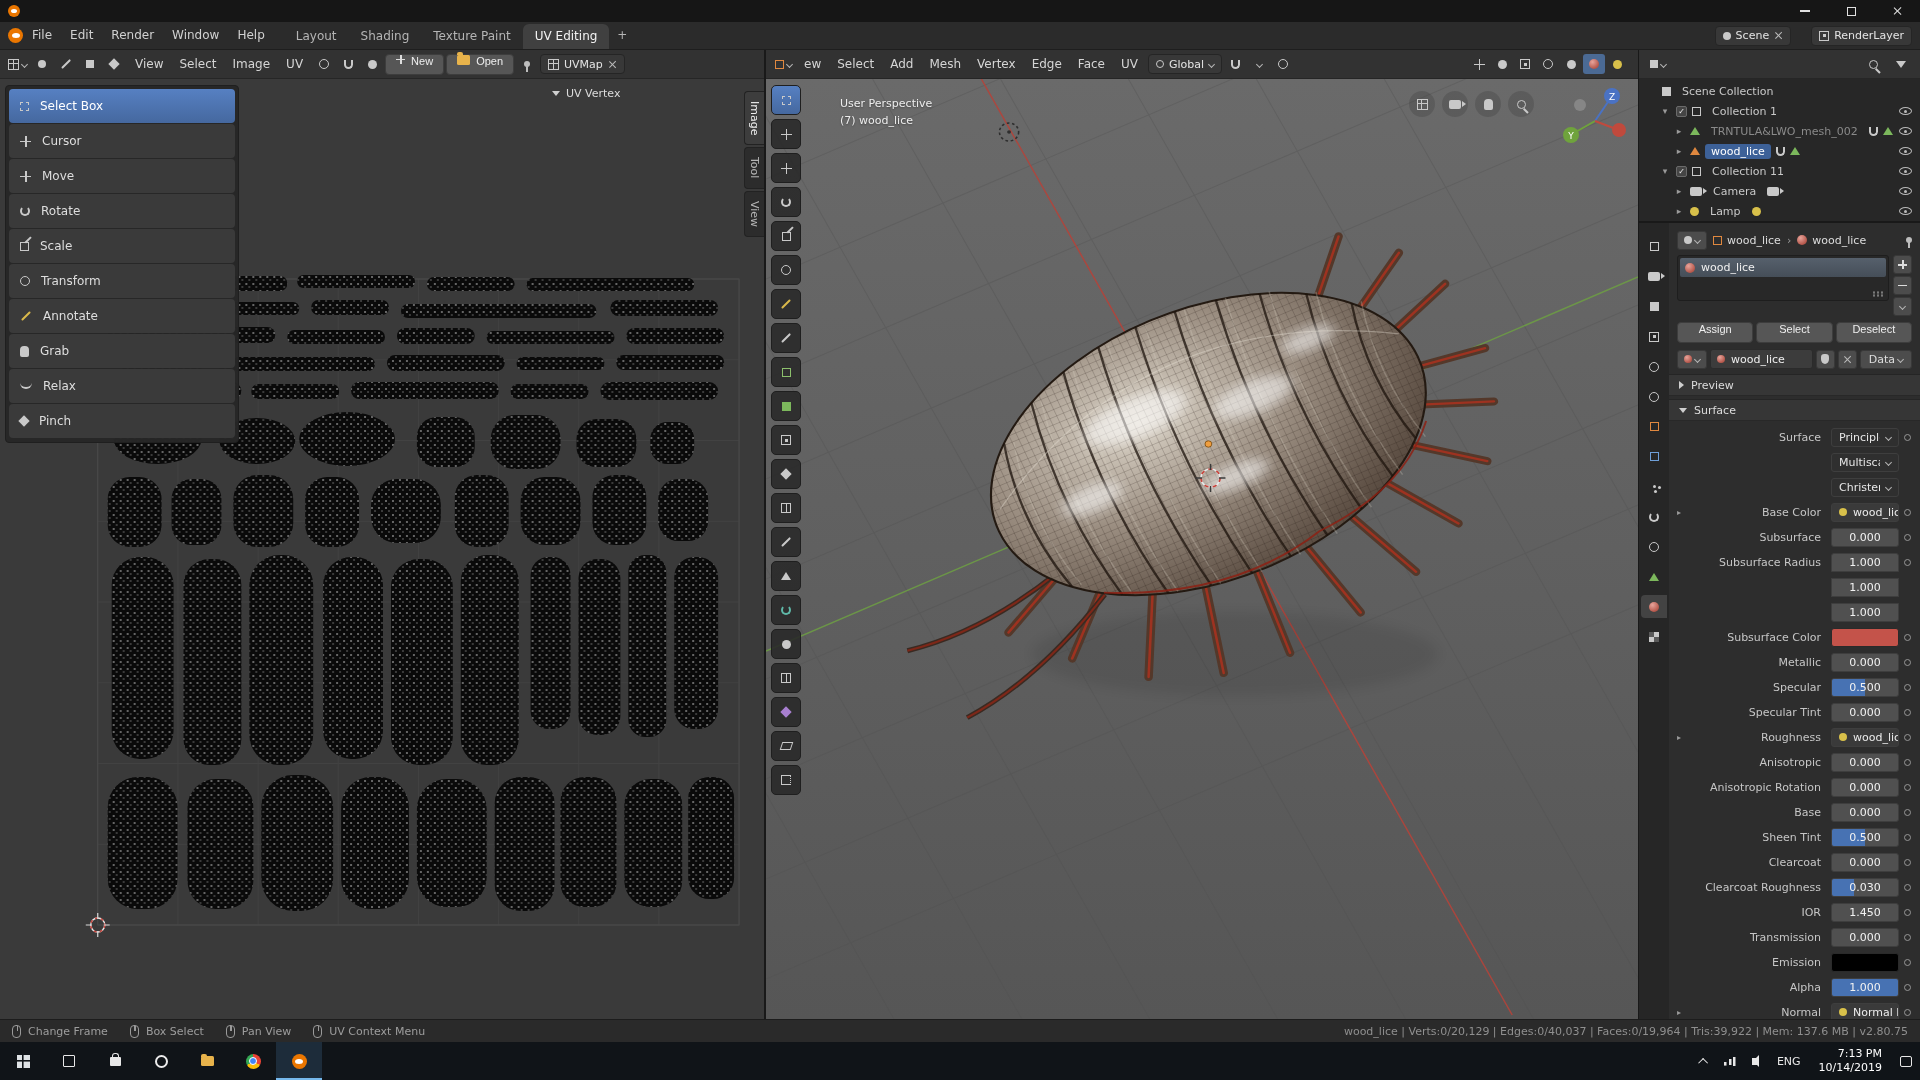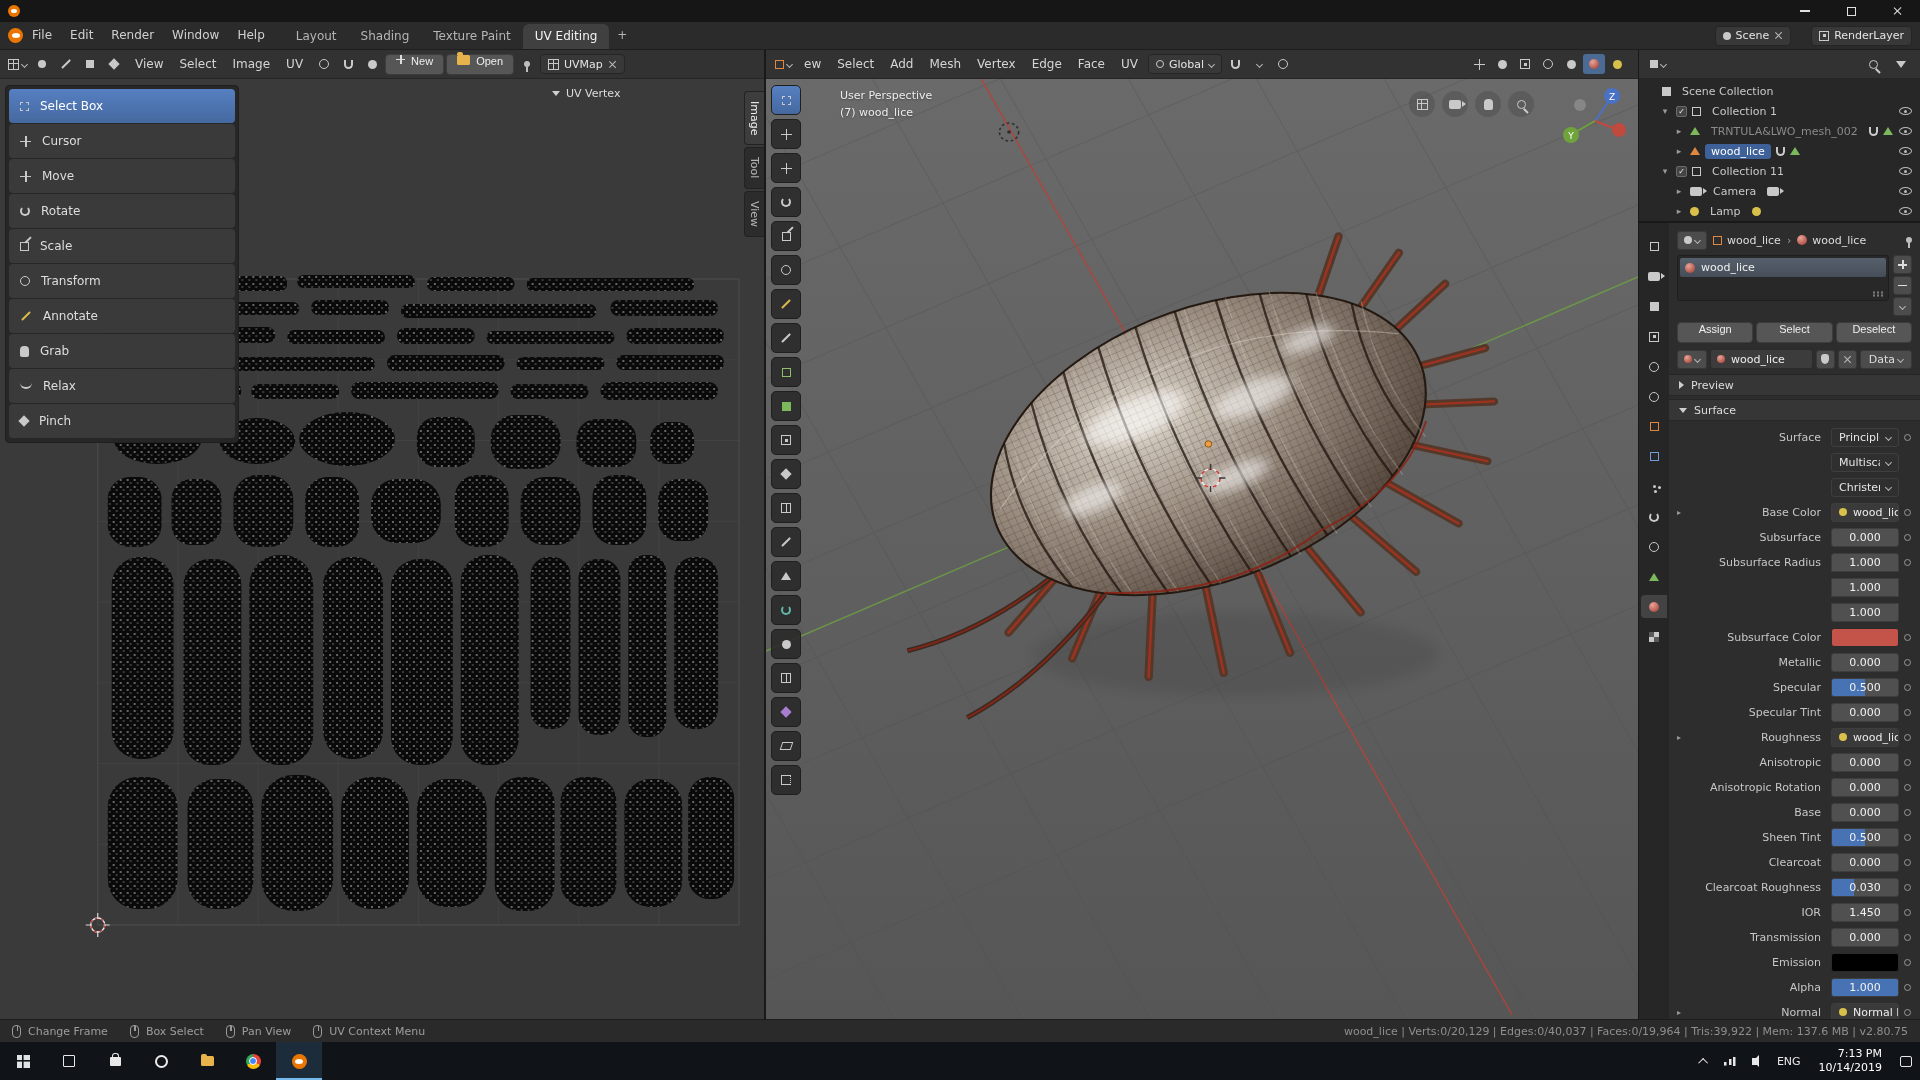--- a/index.html
+++ b/index.html
@@ -130,21 +130,21 @@
 .tool-item.active{background:linear-gradient(#5680c2,#45689f);color:#fff}
 .uv-overlay-label{position:absolute;left:552px;top:8px;font-size:11px;color:#dcdcdc;display:flex;gap:6px;align-items:center;z-index:3}
 .side-tabs{position:absolute;right:0;top:12px;display:flex;flex-direction:column;gap:2px;z-index:4}
 .side-tab{writing-mode:vertical-rl;background:#2c2c2c;color:#b5b5b5;font-size:11px;padding:9px 3px;border-radius:4px 0 0 4px;border:1px solid #222;border-right:none}
 .side-tab.active{background:#3d3d3d;color:#eee}
 
 
 .viewport{flex:1;position:relative;display:flex;flex-direction:column}
 .vp-canvas{position:relative;flex:1;overflow:hidden;background:#616161}
 .vp-svg{position:absolute;inset:0;width:100%;height:100%}
-.vp-text{position:absolute;left:74px;top:8px;font-size:11px;color:#ededed;line-height:17px;text-shadow:0 1px 2px rgba(0,0,0,.35);z-index:3}
+.vp-text{position:absolute;left:74px;top:16px;font-size:11px;color:#ededed;line-height:17px;text-shadow:0 1px 2px rgba(0,0,0,.35);z-index:3}
 .vp-toolbar{position:absolute;left:5px;top:6px;display:flex;flex-direction:column;gap:4px;z-index:4}
 .vp-tool{width:30px;height:30px;background:rgba(40,40,40,.88);border:1px solid #1f1f1f;border-radius:5px;display:flex;align-items:center;justify-content:center}
 .vp-tool.active{background:linear-gradient(#5680c2,#45689f)}
 .vp-viewctl{position:absolute;right:104px;top:12px;display:flex;gap:7px;z-index:4}
 .vctl{width:26px;height:26px;border-radius:50%;background:rgba(50,50,50,.25);display:flex;align-items:center;justify-content:center}
 .gizmo{position:absolute;right:6px;top:4px;z-index:4}
 .hicons-right{margin-left:auto;display:flex;align-items:center;gap:1px;padding-right:4px}
 
 
 .sidebar{width:282px;display:flex;flex-direction:column;background:#15803d;border-left:1px solid #191919}

